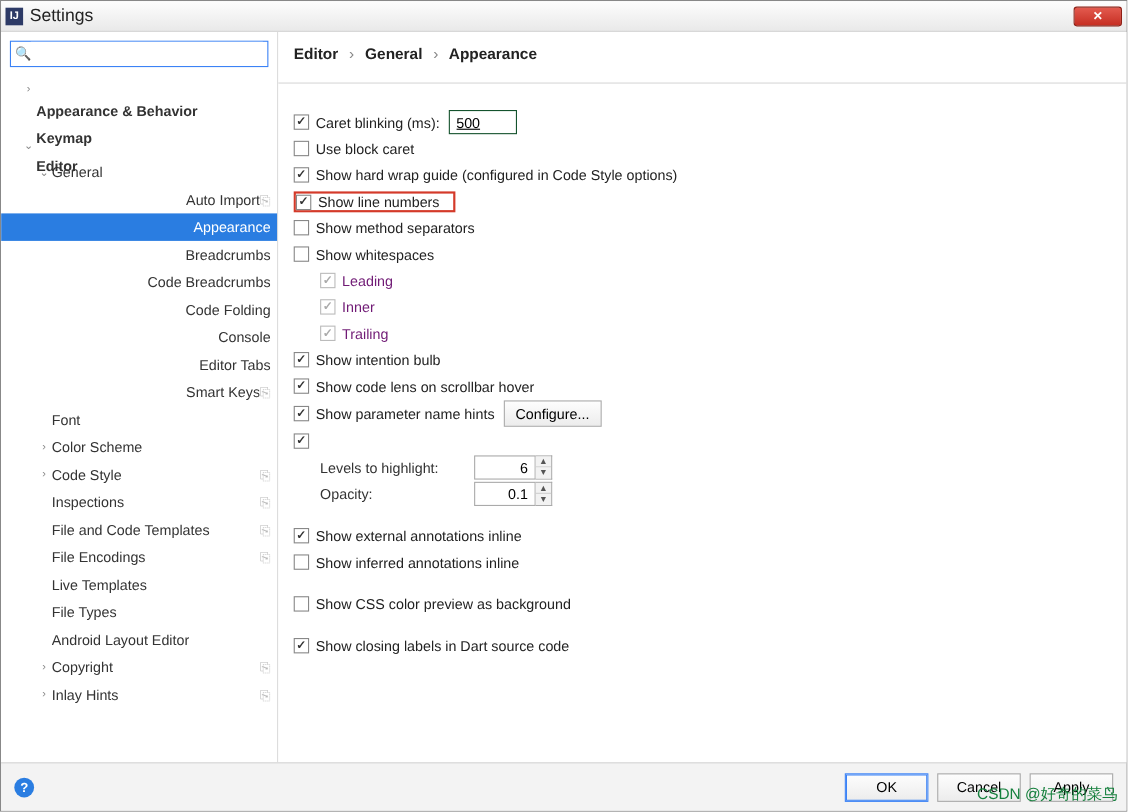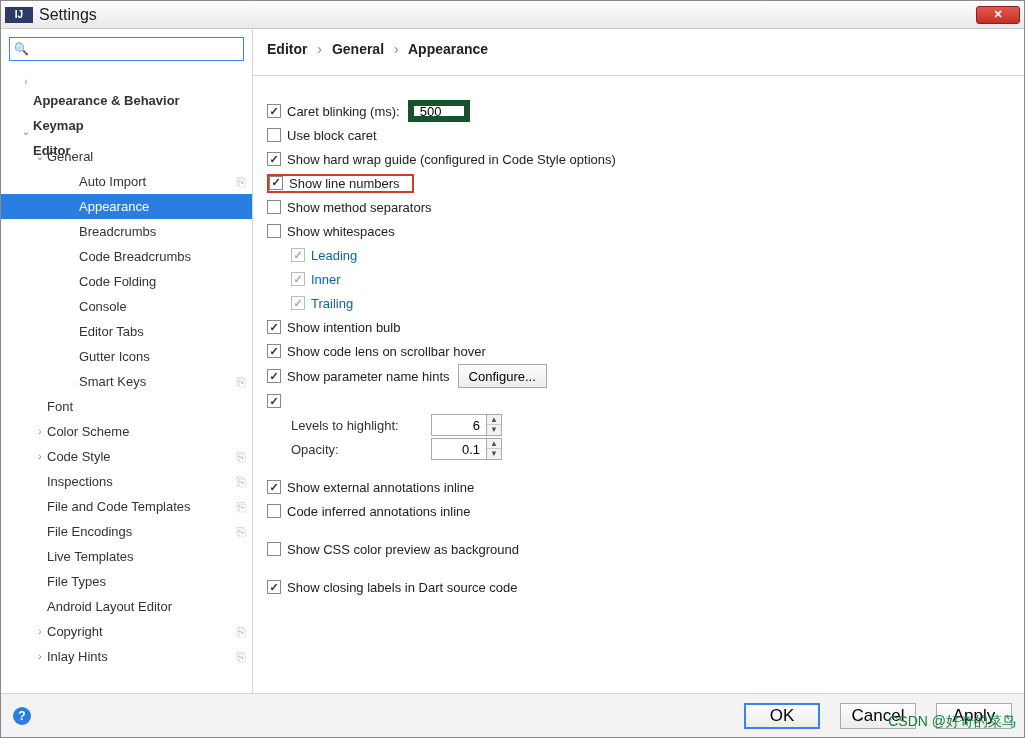--- a/index.html
+++ b/index.html
@@ -1,74 +1,74 @@
 <!DOCTYPE html>
 <html><head>
 <meta charset="utf-8">
 <style>
 * { box-sizing: border-box; margin: 0; padding: 0; }
 body { font-family: "Segoe UI", Arial, sans-serif; font-size: 13px; color: #222; background: #fff; }
 
 .window { width: 1025px; height: 738px; border: 1px solid #888; background: #f0f0f0; display: flex; flex-direction: column; }
 
 .titlebar { height: 28px; background: linear-gradient(#fdfdfd,#e9e9e9); display: flex; align-items: center; padding: 0 4px; border-bottom: 1px solid #ccc; }
-.titlebar .appicon { width: 28px; height: 16px; background: #2d3a66; color: #fff; font-size: 10px; font-weight: bold; display: flex; align-items: center; justify-content: center; margin-right: 6px; }
+.titlebar .appicon { width: 16px; height: 16px; background: #2d3a66; color: #fff; font-size: 10px; font-weight: bold; display: flex; align-items: center; justify-content: center; margin-right: 6px; }
 .titlebar .title { flex: 1; font-size: 16px; }
 .titlebar .close { width: 44px; height: 18px; background: linear-gradient(#e35a4f,#c62f23); border: 1px solid #8e1f15; border-radius: 3px; color: #fff; display: flex; align-items: center; justify-content: center; font-size: 11px; font-weight: bold; }
 
 .body { flex: 1; display: flex; background: #fff; min-height: 0; }
 
 .sidebar { width: 252px; border-right: 1px solid #d5d5d5; display: flex; flex-direction: column; background: #fff; }
 .searchwrap { padding: 8px; }
 .searchbox { width: 100%; height: 24px; border: 1px solid #3b82f6; display: flex; align-items: center; padding: 0 4px; }
 .searchbox .mag { width: 14px; color: #999; font-size: 12px; }
 .searchbox input { border: none; outline: none; flex: 1; font-size: 12px; height: 100%; }
 
 .tree { flex: 1; overflow-y: auto; font-size: 13px; padding-bottom: 6px; }
 .tree-item { display: flex; align-items: center; height: 25px; padding-right: 6px; cursor: default; color: #333; }
 .tree-item .arrow { width: 14px; text-align: center; color: #888; font-size: 10px; }
 .tree-item .label { flex: 1; white-space: nowrap; overflow: hidden; }
 .tree-item .ctrlicon { color: #bbb; font-size: 12px; }
 .tree-item.bold .label { font-weight: 600; margin-top: 37px; }
 .tree-item.selected { background: #2a7de1; color: #fff; }
 .indent-1 { padding-left: 18px; }
 .indent-2 { padding-left: 32px; }
-.indent-3 { padding-left: 64px; }
+.indent-3 { padding-left: 64px; text-align: right; }
 
 .main { flex: 1; display: flex; flex-direction: column; background: #fff; gap: 10px; }
 .breadcrumb { padding: 12px 14px 8px; font-weight: 600; font-size: 14px; }
 .breadcrumb .sep { color: #888; margin: 0 6px; font-weight: normal; }
 .divider { border-top: 1px solid #d8d8d8; margin: 0 0 8px 0; }
 
 .content { flex: 1; padding: 6px 14px 10px; overflow-y: auto; }
 .row { display: flex; align-items: center; min-height: 22px; margin-bottom: 2px; }
-.row.sub { padding-left: 24px; color: #0369a1; }
+.row.sub { padding-left: 24px; color: #701a75; }
 .chk { width: 14px; height: 14px; border: 1px solid #888; margin-right: 6px; display: inline-flex; align-items: center; justify-content: center; font-size: 11px; background:#fff; }
 .chk.checked::after { content: "✓"; color: #333; font-weight: bold; line-height: 1; }
 .row.sub .chk { border-color: #bbb; }
 .row.sub .chk.checked::after { color: #aaa; }
 .lbl { margin-right: 8px; }
-.txt { width: 62px; height: 22px; border: 6px solid #14532d; padding: 0 6px; font-size: 13px; text-decoration: underline; }
+.txt { width: 62px; height: 22px; border: 1px solid #14532d; padding: 0 6px; font-size: 13px; text-decoration: underline; }
 .spin { display: inline-flex; align-items: center; }
 .spin input { width: 56px; height: 22px; border: 1px solid #aaa; text-align: right; padding-right: 6px; font-size: 13px; }
 .spin .btns { display: flex; flex-direction: column; border: 1px solid #aaa; border-left: none; }
 .spin .btns span { width: 14px; height: 10px; font-size: 8px; line-height: 10px; text-align: center; background: #f2f2f2; color: #555; }
 .spin .btns span:first-child { border-bottom: 1px solid #ccc; }
 .hl-red { border: 2px solid #d43a2a; padding: 0 4px 0 0; }
 
 .gap { height: 14px; }
 
 .cfgbtn { height: 24px; padding: 0 10px; border: 1px solid #aaa; background: linear-gradient(#fdfdfd,#ececec); font-size: 13px; }
 
 .sublabel { display:inline-block; width:140px; }
 
 .footer { height: 44px; border-top: 1px solid #d5d5d5; display: flex; align-items: center; padding: 0 12px; background: #f3f3f3; }
 .help { width: 18px; height: 18px; border-radius: 50%; background: #2a7de1; color: #fff; font-weight: bold; font-size: 12px; display: flex; align-items: center; justify-content: center; }
 .spacer { flex: 1; }
-.btn { height: 26px; min-width: 76px; padding: 0 0; border: 1px solid #aaa; background: linear-gradient(#fdfdfd,#ececec); margin-left: 20px; font-size: 17px; }
+.btn { height: 26px; min-width: 76px; padding: 0 0; border: 1px solid #aaa; background: linear-gradient(#fdfdfd,#ececec); margin-left: 8px; font-size: 13px; }
 .btn.primary { border: 1px solid #3b82f6; box-shadow: 0 0 0 1px #3b82f6 inset; }
 .watermark { position: absolute; right: 8px; bottom: 6px; color: #15803d; font-size: 14px; pointer-events: none; }
 .window { position: relative; }
 </style>
 </head>
 <body>
 
 <div class="window">
   <div class="titlebar">
     <div class="appicon">IJ</div>
@@ -125,24 +125,20 @@
         <div class="tree-item indent-3">
             <span class="arrow"></span>
             <span class="label">Console</span>
           </div>
         <div class="tree-item indent-3">
             <span class="arrow"></span>
             <span class="label">Editor Tabs</span>
           </div>
         <div class="tree-item indent-3">
             <span class="arrow"></span>
-            <span class="label">Gutter Icons</span>
-          </div>
-        <div class="tree-item indent-3">
-            <span class="arrow"></span>
             <span class="label">Smart Keys</span>
             <span class="ctrlicon">⎘</span>
           </div>
         <div class="tree-item indent-2">
             <span class="arrow"></span>
             <span class="label">Font</span>
           </div>
         <div class="tree-item indent-2">
             <span class="arrow">›</span>
             <span class="label">Color Scheme</span>
@@ -210,21 +206,21 @@
         </div>
         <div class="row">
             <span class="chk"></span>
             <span class="lbl">Use block caret</span>
           </div>
         <div class="row">
             <span class="chk checked"></span>
             <span class="lbl">Show hard wrap guide (configured in Code Style options)</span>
           </div>
         <div class="row">
-            <span class="hl-red" style="display:inline-flex;align-items:flex-start;">
+            <span class="hl-red" style="display:inline-flex;align-items:flex-end;">
               <span class="chk checked"></span>
               <span class="lbl">Show line numbers</span>
             </span>
           </div>
         <div class="row">
             <span class="chk"></span>
             <span class="lbl">Show method separators</span>
           </div>
         <div class="row">
             <span class="chk"></span>
@@ -279,21 +275,21 @@
             </span>
         </div>
 
         <div class="gap"></div>
         <div class="row">
             <span class="chk checked"></span>
             <span class="lbl">Show external annotations inline</span>
           </div>
         <div class="row">
             <span class="chk"></span>
-            <span class="lbl">Code inferred annotations inline</span>
+            <span class="lbl">Show inferred annotations inline</span>
           </div>
 
         <div class="gap"></div>
         <div class="row">
             <span class="chk"></span>
             <span class="lbl">Show CSS color preview as background</span>
           </div>
 
         <div class="gap"></div>
         <div class="row">

